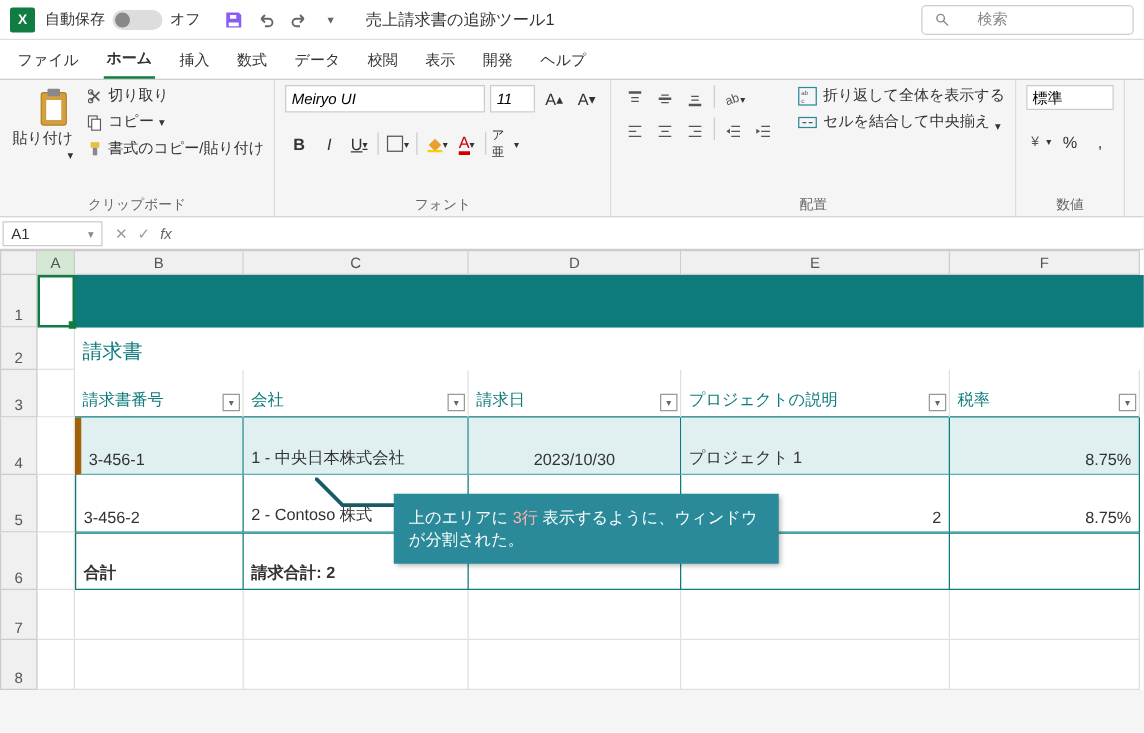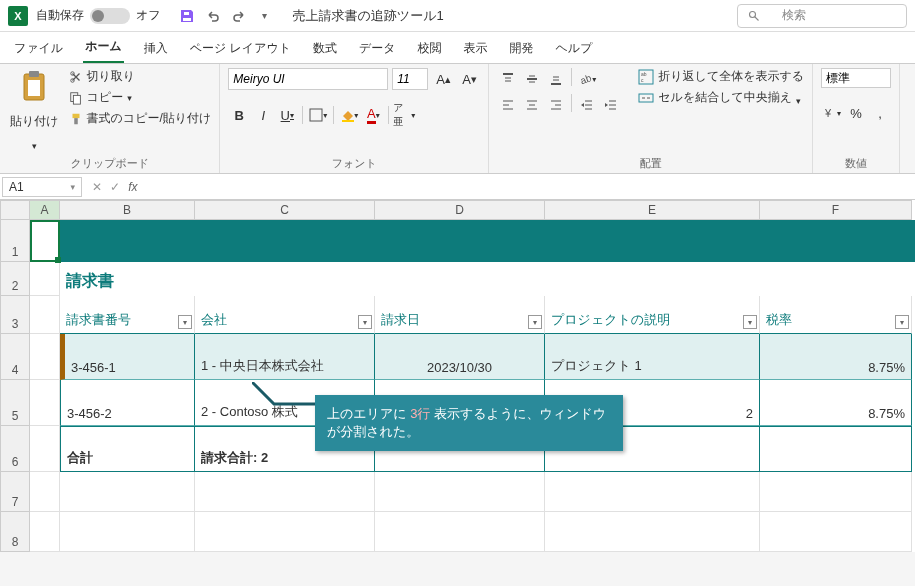--- a/index.html
+++ b/index.html
@@ -21,21 +21,21 @@
   .tabs { height: 32px; background: #fff; display: flex; align-items: flex-end; padding: 0 12px; gap: 18px; border-bottom: 1px solid #ccc; }
   .tab { font-size: 12px; padding: 6px 2px; cursor: pointer; }
   .tab.active { border-bottom: 2px solid #107c41; font-weight: bold; }
   
   
   .ribbon { height: 110px; background: #f5f5f5; display: flex; border-bottom: 1px solid #ccc; }
   .ribbon-group { border-right: 1px solid #ddd; padding: 4px 8px 2px; display: flex; flex-direction: column; justify-content: space-between; }
   .ribbon-group-label { text-align: center; font-size: 11px; color: #666; padding-top: 2px; }
   .ribbon-content { display: flex; gap: 8px; flex: 1; }
   
-  .paste-btn { display: flex; flex-direction: column; align-items: center; gap: 11px; cursor: pointer; padding: 2px; }
+  .paste-btn { display: flex; flex-direction: column; align-items: flex-end; gap: 0; cursor: pointer; padding: 2px; }
   .paste-icon { width: 32px; height: 32px; display: flex; align-items: center; justify-content: center; font-size: 24px; }
   .clip-items { display: flex; flex-direction: column; gap: 4px; font-size: 12px; }
   .clip-item { display: flex; align-items: center; gap: 4px; cursor: pointer; }
   
   .font-group .top-row { display: flex; gap: 4px; margin-bottom: 6px; }
   .font-select { border: 1px solid #ccc; background: #fff; padding: 2px 4px; font-size: 12px; font-style: italic; }
   .font-name { width: 160px; }
   .font-size { width: 36px; }
   .font-btns { display: flex; gap: 2px; align-items: center; }
   .fbtn { width: 22px; height: 22px; display: flex; align-items: center; justify-content: center; cursor: pointer; font-size: 13px; }
@@ -85,21 +85,21 @@
   .cB { width: 135px; }
   .cC { width: 180px; }
   .cD { width: 170px; }
   .cE { width: 215px; }
   .cF { width: 152px; }
   
   .teal-bar { background: #0d7b7b; height: 42px; width: 882px; position: absolute; left: 30px; top: 0; }
   .selected-cell { position: absolute; left: 0; top: 0; width: 30px; height: 42px; border: 2px solid #107c41; background: #fff; z-index: 5; }
   .selected-cell::after { content: ""; position: absolute; right: -3px; bottom: -3px; width: 6px; height: 6px; background: #107c41; }
   
-  .title-text { color: #0d7b7b; font-size: 16px; font-weight: bold; }
+  .title-text { color: #0d7b7b; font-size: 16px; font-weight: normal; }
   .header-cell { color: #0d7b7b; border-bottom: 1px solid #0d7b7b; position: relative; }
   .filter-btn { position: absolute; right: 2px; bottom: 4px; width: 14px; height: 14px; border: 1px solid #999; background: #fff; display: flex; align-items: center; justify-content: center; font-size: 8px; color: #666; cursor: pointer; }
   
   .data-row .cell { border-right: 1px solid #0d7b7b; border-bottom: 1px solid #5eb0b0; }
   .data-row.alt .cell { background: #e0f0f0; }
   .total-row .cell { font-weight: bold; border-right: 1px solid #0d7b7b; border-bottom: 1px solid #0d7b7b; border-top: 1px solid #0d7b7b; }
   .right { justify-content: flex-end; }
   .center { justify-content: center; }
   
   
@@ -144,21 +144,20 @@
         <line x1="9" y1="9" x2="14" y2="14" stroke="#888" stroke-width="1.5"></line>
       </svg>
     <span>検索</span>
   </div>
 </div>
 
 <div class="tabs">
   <div class="tab">ファイル</div>
   <div class="tab active">ホーム</div>
   <div class="tab">挿入</div>
-  <div class="tab">ページ レイアウト</div>
   <div class="tab">数式</div>
   <div class="tab">データ</div>
   <div class="tab">校閲</div>
   <div class="tab">表示</div>
   <div class="tab">開発</div>
   <div class="tab">ヘルプ</div>
 </div>
 
 <div class="ribbon">
 

